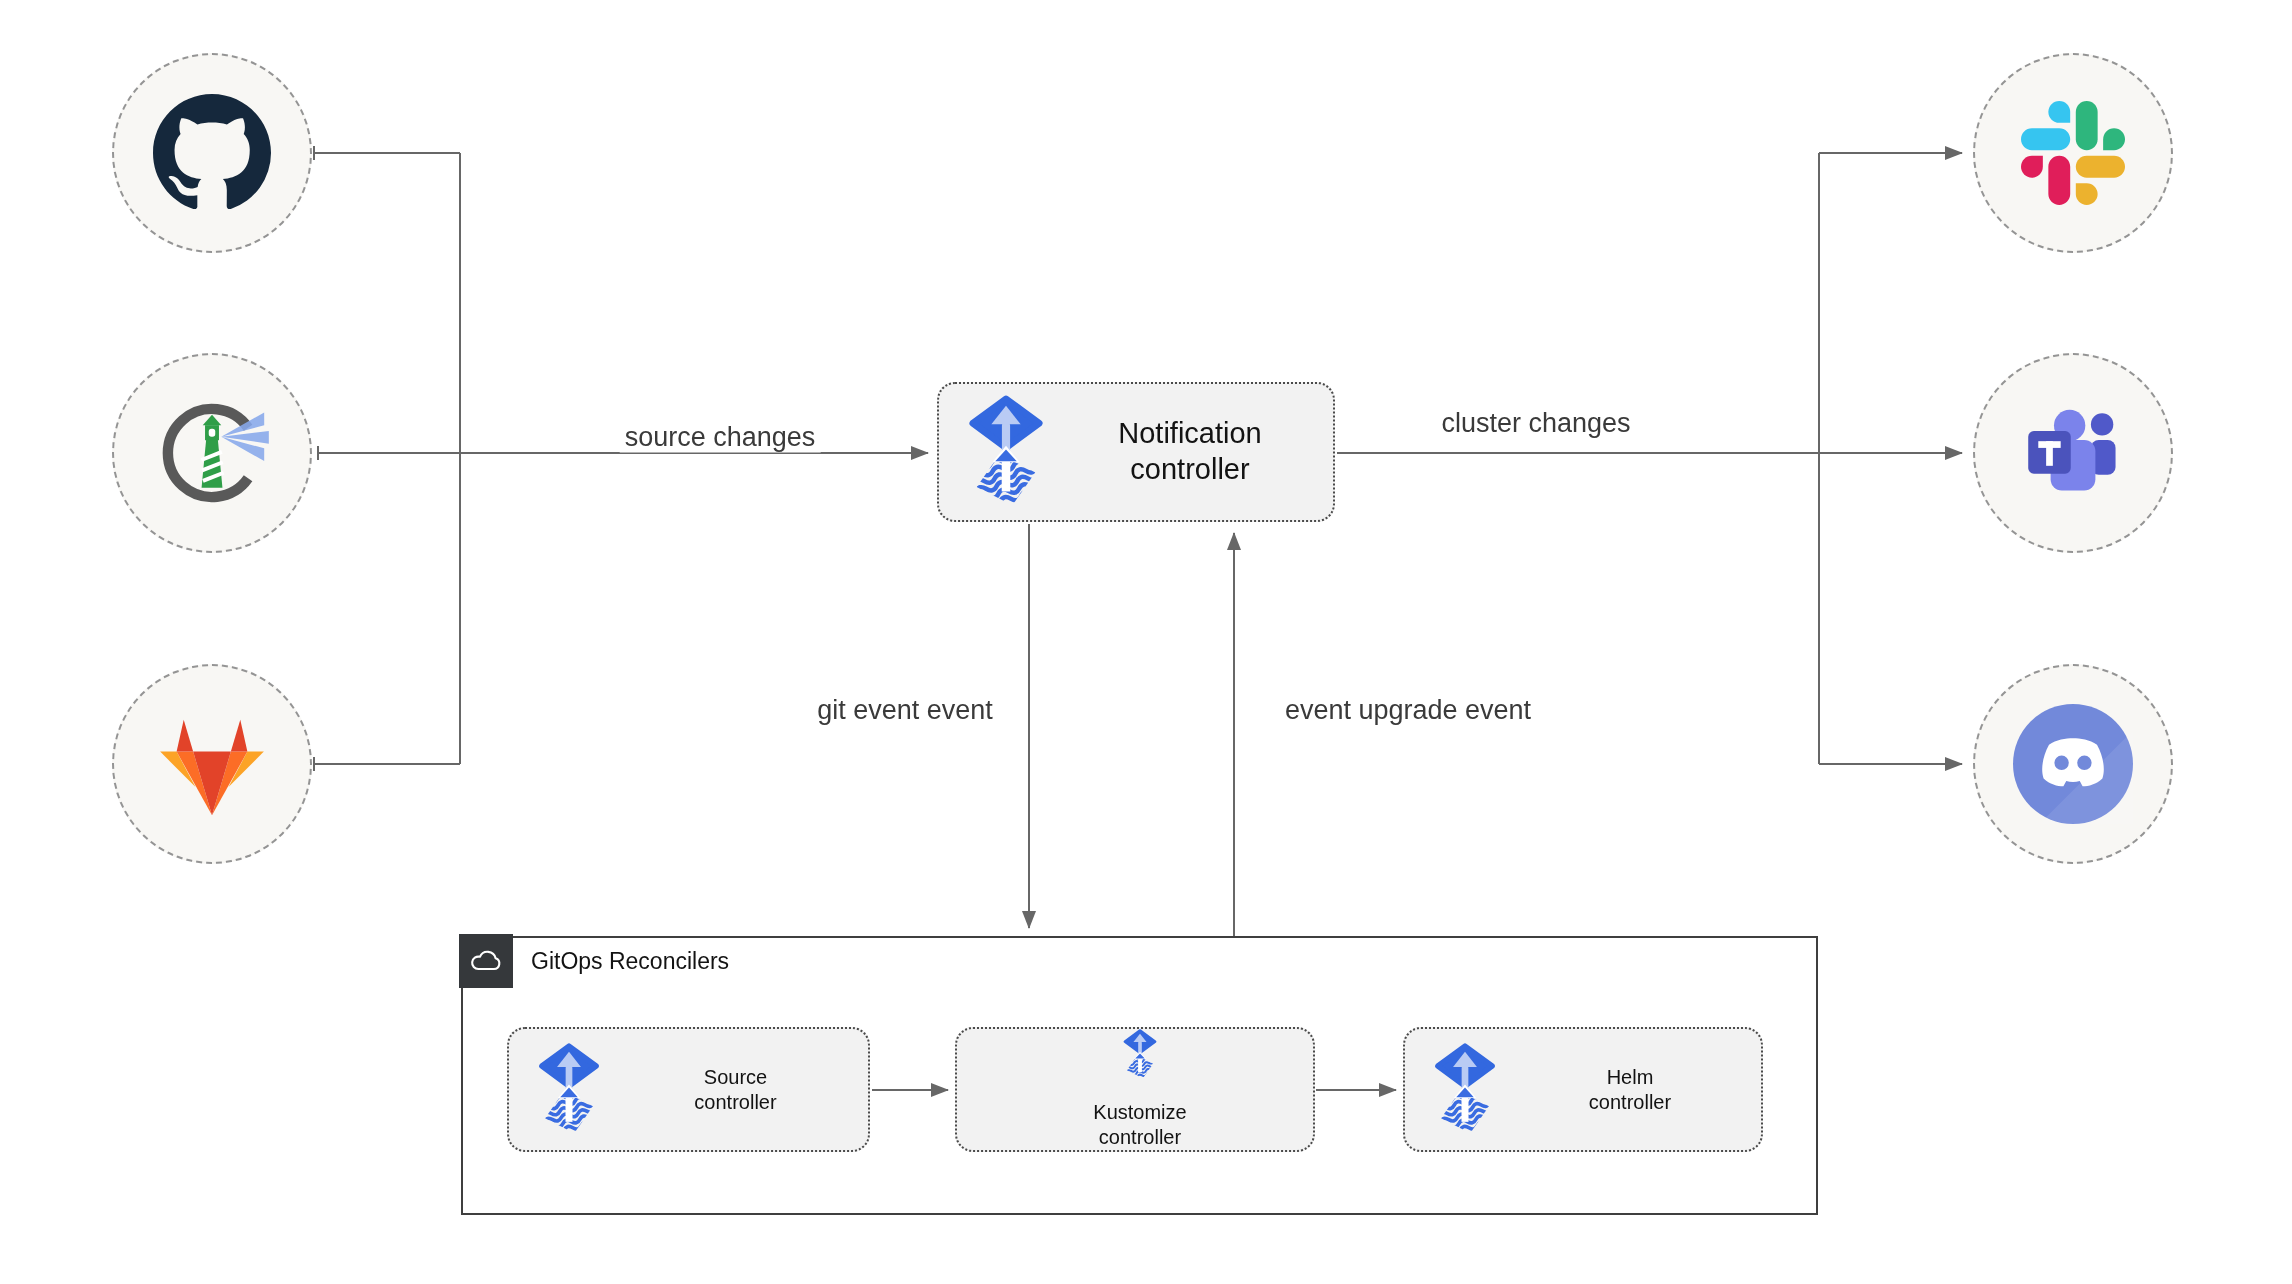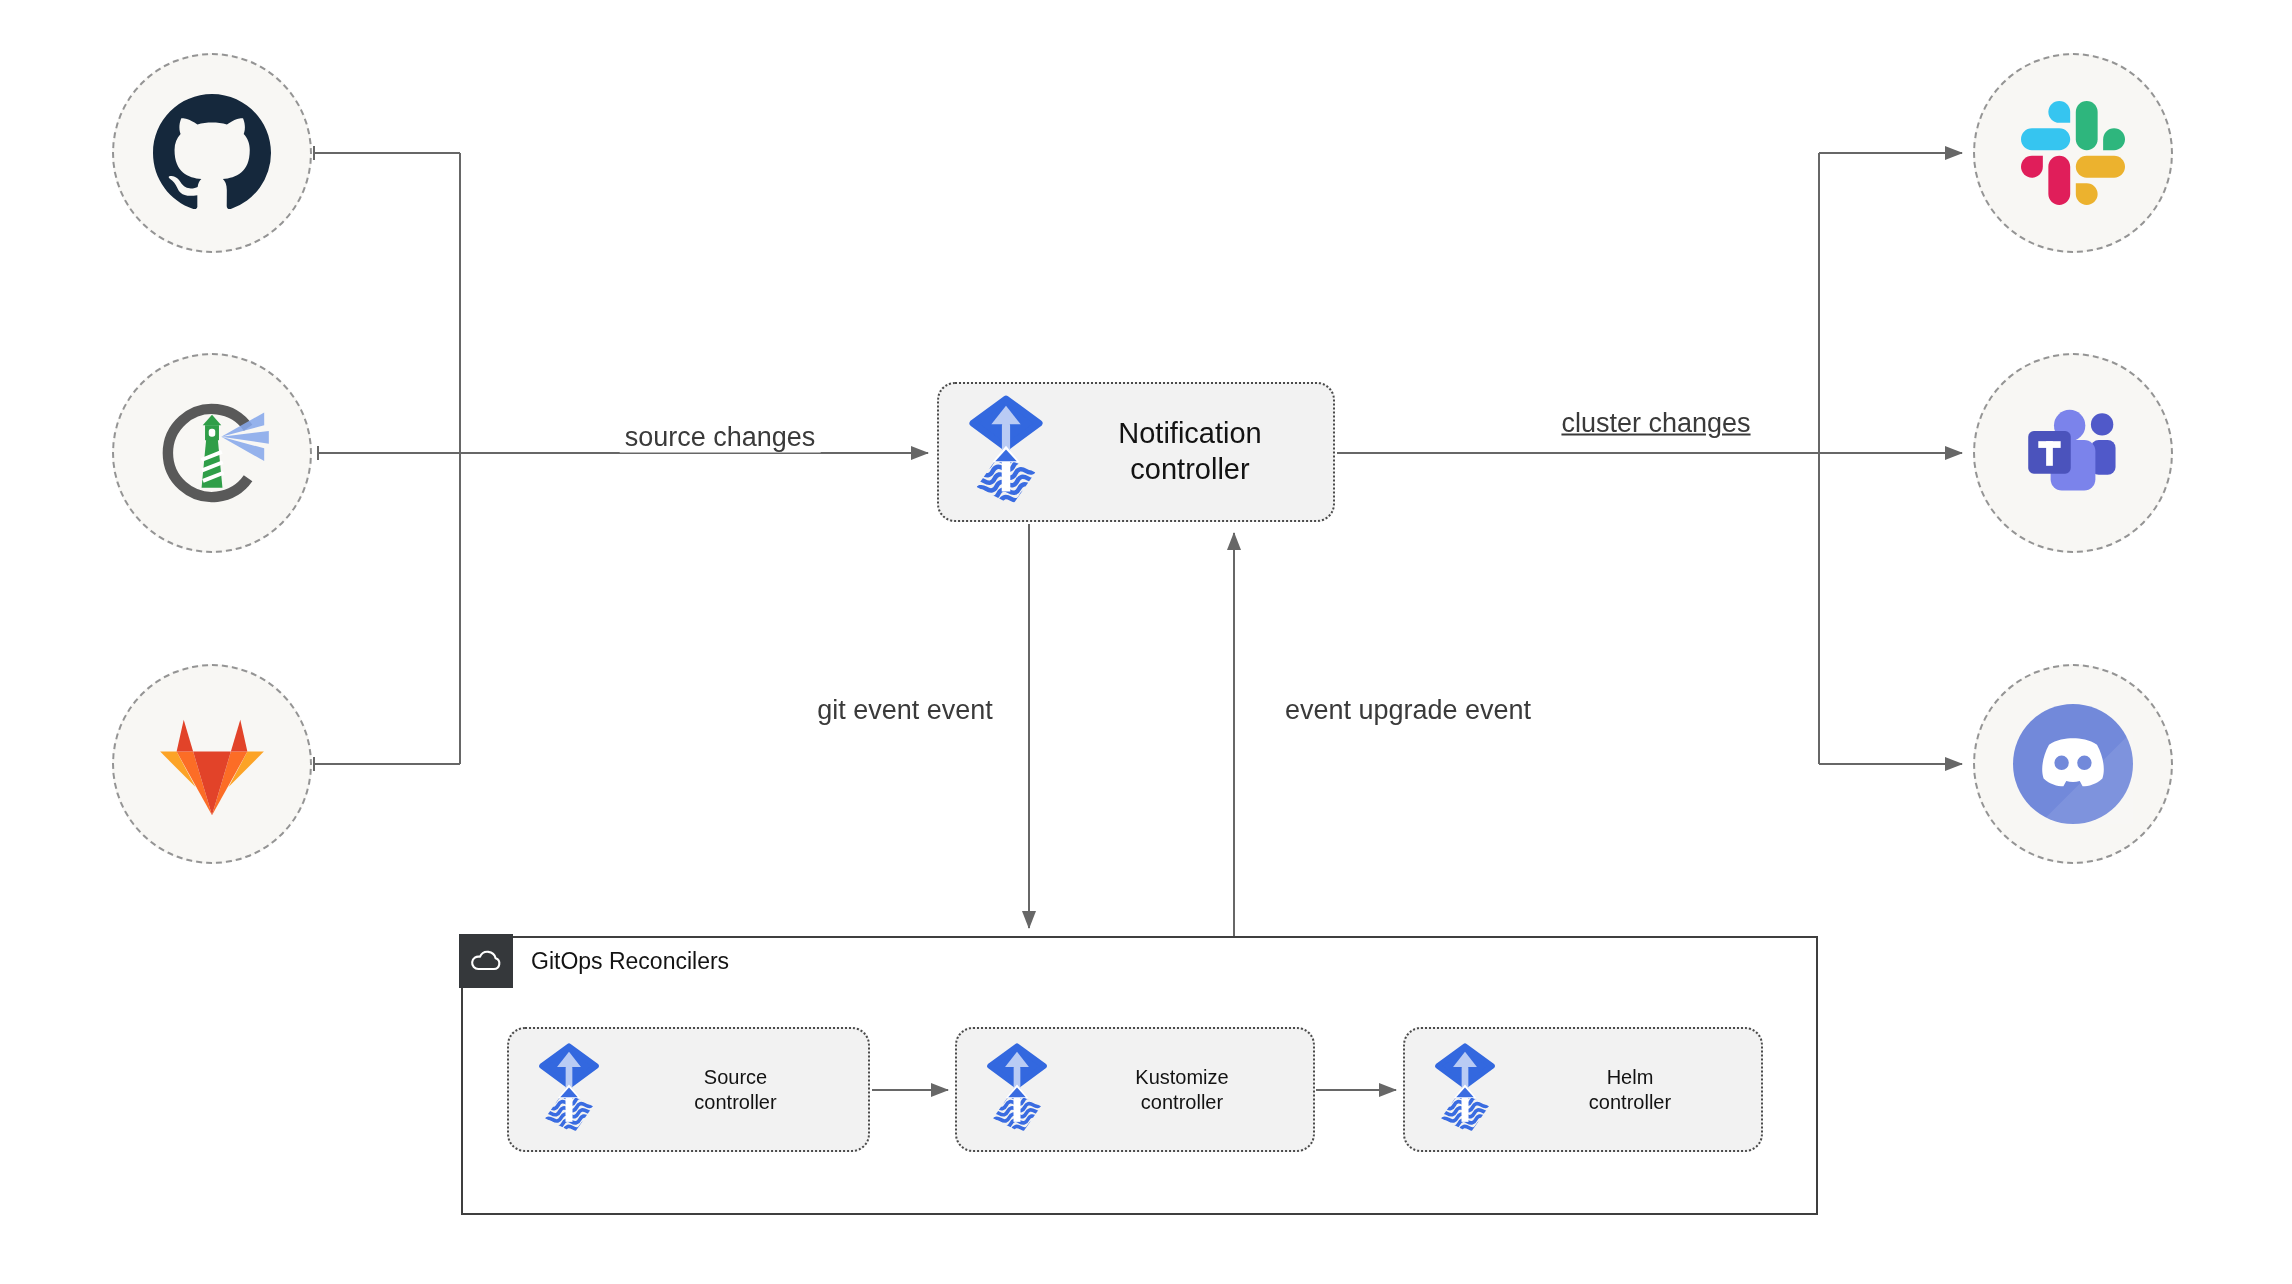--- a/index.html
+++ b/index.html
@@ -181,21 +181,21 @@
       </g>
       <polygon points="40,52 54,69 26,69" fill="#ffffff"></polygon>
       <rect x="35.6" y="67" width="8.8" height="32" fill="#ffffff"></rect>
       <polygon points="40,56 51,68 29,68" fill="#3a6ce1"></polygon>
     </svg>
     <div class="ctrl-label">Notification
 controller</div>
   </div>
 
   <div class="edge-label" style="left:720px;top:437px;">source changes</div>
-  <div class="edge-label" style="left:1656px;top:423px;text-decoration:underline;">cluster changes</div>
+  <div class="edge-label" style="left:1536px;top:423px;">cluster changes</div>
   <div class="edge-label" style="left:905px;top:710px;">git event event</div>
   <div class="edge-label" style="left:1408px;top:710px;">event upgrade event</div>
 
   <div class="group-badge">
     <svg width="36" height="27" viewBox="0 0 36 27">
       <path d="M26,21 H10.5 a6.2,6.2 0 1 1 1.4,-12.2 A8.3,8.3 0 0 1 27.6,10.3 A5.5,5.5 0 0 1 26,21 Z" fill="none" stroke="#ffffff" stroke-width="2.1" stroke-linejoin="round"></path>
     </svg>
   </div>
   <div class="group-title">GitOps Reconcilers</div>
 
@@ -220,21 +220,21 @@
         </g>
       </g>
       <polygon points="40,52 54,69 26,69" fill="#ffffff"></polygon>
       <rect x="35.6" y="67" width="8.8" height="32" fill="#ffffff"></rect>
       <polygon points="40,56 51,68 29,68" fill="#3a6ce1"></polygon>
     </svg>
     <div class="ctrl-label">Source
 controller</div>
   </div>
 
-  <div class="ctrl-box small" style="left:955px;top:1027px;width:360px;height:125px;">
+  <div class="ctrl-box small" style="left:955px;top:1027px;width:360px;height:125px;flex-direction:column;">
     <svg width="64" height="94" viewBox="0 0 80 118">
       <defs>
           <clipPath id="wclipC">
             <path d="M0,-27 L31,0 L0,27 L-31,0 Z"></path>
           </clipPath>
         </defs>
       <path d="M40,4 L74,29 L40,54 L6,29 Z" fill="#3368df" stroke="#3368df" stroke-width="7" stroke-linejoin="round"></path>
       <rect x="35.8" y="28" width="8.4" height="37" rx="3.5" fill="#b9cbf4"></rect>
       <polygon points="40,11 55,30 25,30" fill="#b9cbf4"></polygon>
       <g transform="translate(40,87) rotate(-14)" clip-path="url(#wclipC)">

